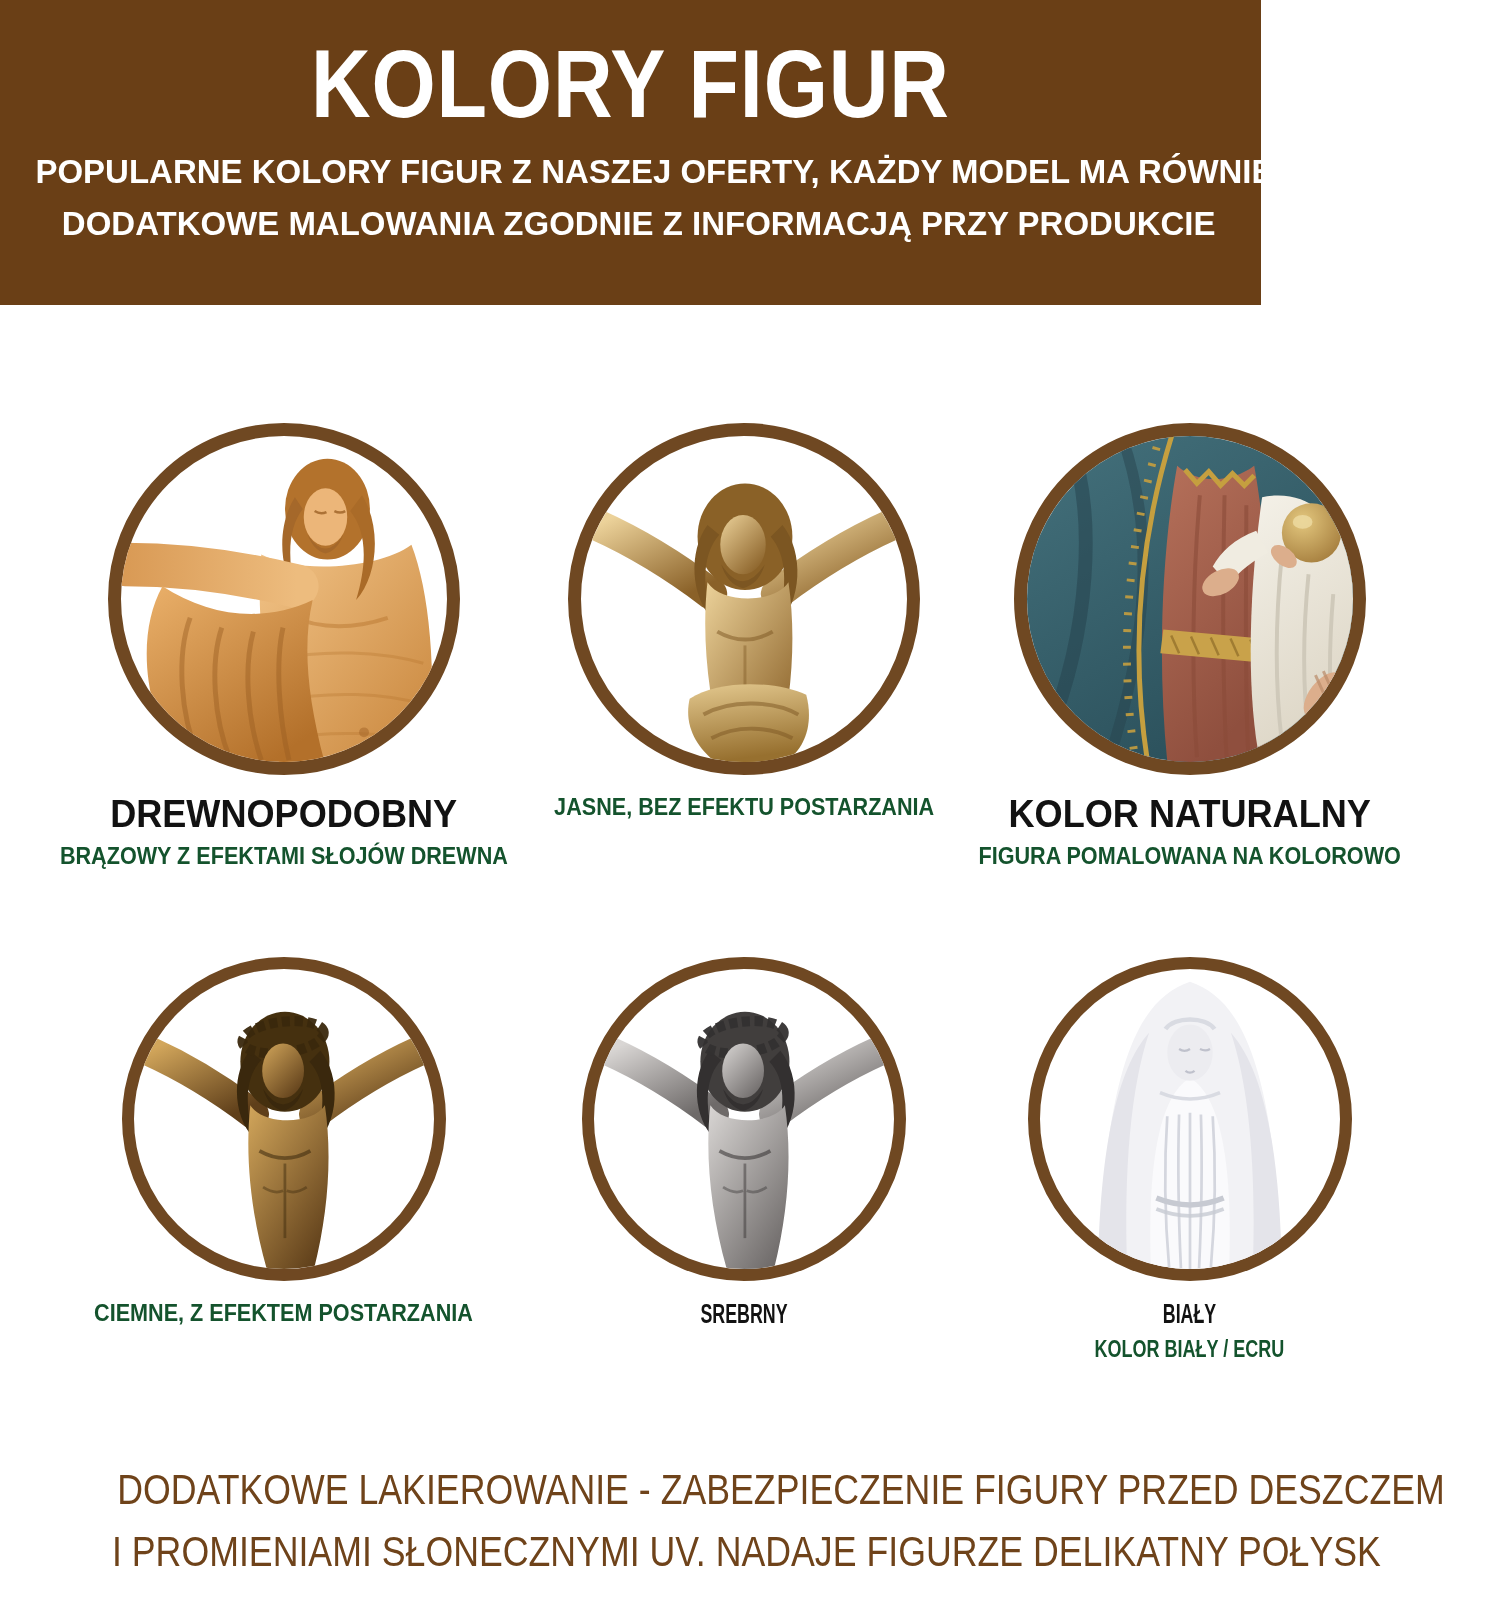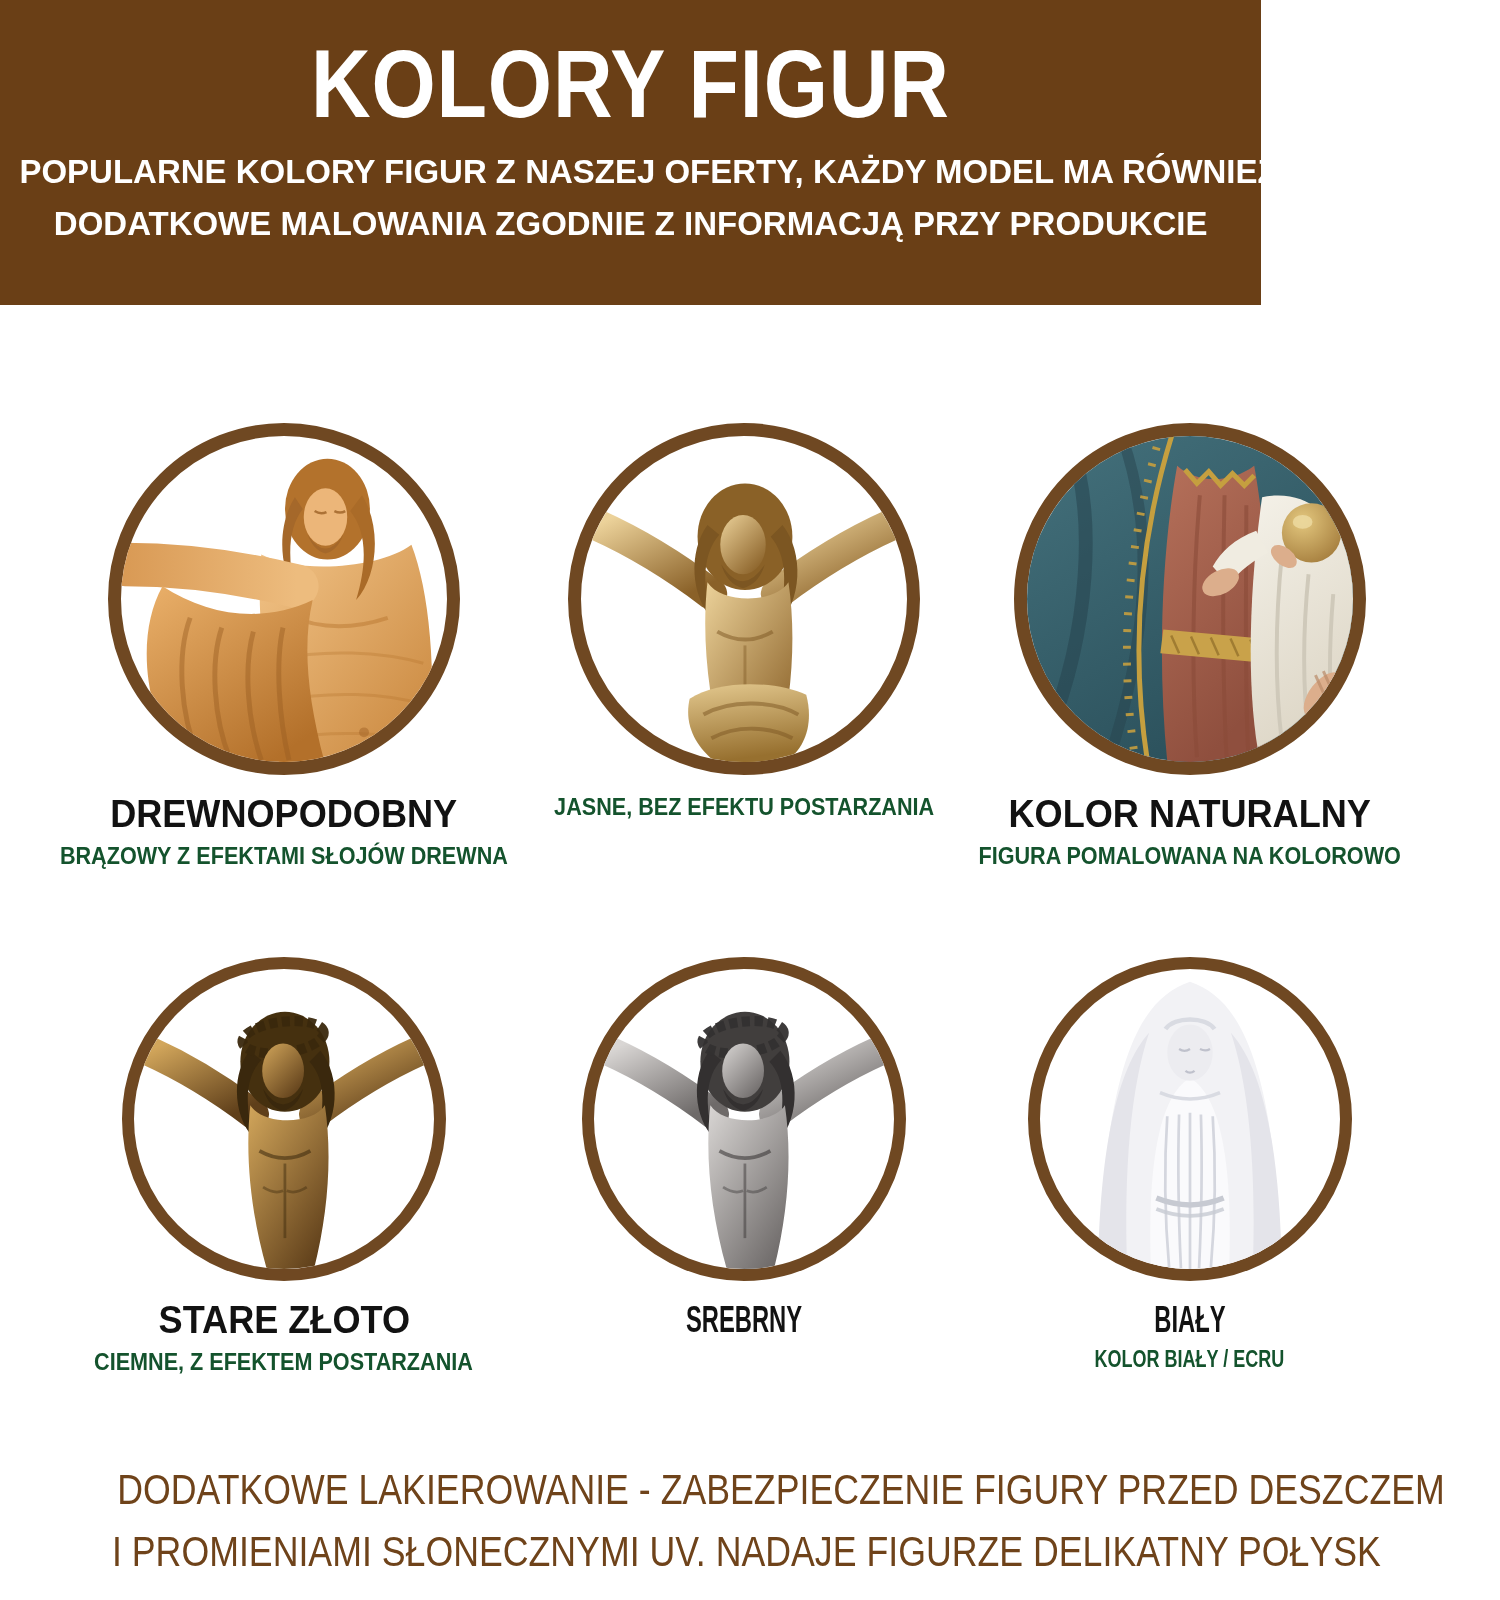--- a/index.html
+++ b/index.html
@@ -12,21 +12,21 @@
   
   .hdr {
     height:305px; background:#6a3f16; color:#ffffff;
     text-align:center; padding-top:34px;
   }
   .hdr-title {
     font-size:96px; font-weight:700; line-height:1.05; letter-spacing:1px;
     display:inline-block; transform:scaleX(0.86); transform-origin:center;
     white-space:nowrap;
   }
-  .hdr-sub { margin-top:10px; font-size:34px; font-weight:700; line-height:1.55; }
+  .hdr-sub { margin-top:10px; font-size:34px; font-weight:700; line-height:1.55;padding-left:16px; }
   .hdr-sub .ln { display:block; }
   .hdr-sub .tx { display:inline-block; transform:scaleX(0.97); transform-origin:center; white-space:nowrap; }
 
   
   .grid {
     display:grid; grid-template-columns:repeat(3,1fr);
     padding:118px 35px 0 35px; row-gap:56px; justify-items:center;
   }
   .card { text-align:center; width:100%; }
   .circle {
@@ -34,21 +34,21 @@
     border:13px solid #6f4822; overflow:hidden; background:#ffffff;
     margin:0 auto; position:relative;
   }
   .card.small .circle { width:324px; height:324px; border-width:12px; }
   .circle svg { width:100%; height:100%; display:block; }
   .cap { margin-top:18px; min-height:108px; }
   .lbl { font-size:38px; font-weight:700; color:#121212; line-height:1.15; }
   .lbl .tx { display:inline-block; transform:scaleX(0.95); transform-origin:center; white-space:nowrap; }
   .dsc { margin-top:5px; font-size:24px; font-weight:700; color:#14532d; }
   .dsc .tx { display:inline-block; transform:scaleX(0.9); transform-origin:center; white-space:nowrap; }
-  .card.narrow .lbl { font-size:36px; }
+  .card.narrow .lbl { font-size:27px; }
   .card.narrow .lbl .tx { transform:scaleX(0.66); }
   .card.narrow .dsc .tx { transform:scaleX(0.75); }
 
   
   .ftr {
     margin-top:52px; text-align:center; color:#6f431a;
     font-size:42px; font-weight:400; line-height:1.48;
   }
   .ftr .ln { display:block; }
   .ftr .tx { display:inline-block; transform:scaleX(0.85); transform-origin:center; white-space:nowrap; }
@@ -214,21 +214,20 @@
           <ellipse cx="164" cy="75" rx="45" ry="17" fill="none" stroke="#3a280d" stroke-width="11" stroke-dasharray="9 5" transform="rotate(-7 164 75)" opacity="0.95"></ellipse>
           <ellipse cx="164" cy="112" rx="23" ry="30" fill="url(#ogB)"></ellipse>
           <path d="M142,132 Q164,166 186,132 Q180,152 164,156 Q148,152 142,132 Z" fill="#3a280d"></path>
           <path d="M128,150 C122,204 128,266 146,330 L198,330 C214,266 218,204 210,150 C196,172 142,172 128,150 Z" fill="url(#ogB)"></path>
           <path d="M138,200 Q166,216 194,200" stroke="#3a280d" stroke-width="4" fill="none" opacity="0.55"></path>
           <path d="M166,214 L166,296" stroke="#3a280d" stroke-width="3" opacity="0.45"></path>
           <path d="M142,240 Q154,248 164,244 M190,240 Q178,248 168,244" stroke="#3a280d" stroke-width="3" fill="none" opacity="0.4"></path>
         </svg>
       </div>
       <figcaption class="cap">
-        <div class="lbl"><span class="tx">STARE ZŁOTO</span></div>
         <div class="dsc"><span class="tx">CIEMNE, Z EFEKTEM POSTARZANIA</span></div>
       </figcaption>
     </figure>
 
     <figure class="card small narrow">
       <div class="circle">
         <svg viewBox="0 0 330 330" preserveAspectRatio="xMidYMid slice">
           <defs>
             <linearGradient id="svB" x1="0" y1="0" x2="0.8" y2="1">
               <stop offset="0" stop-color="#d9d6d4"></stop>

